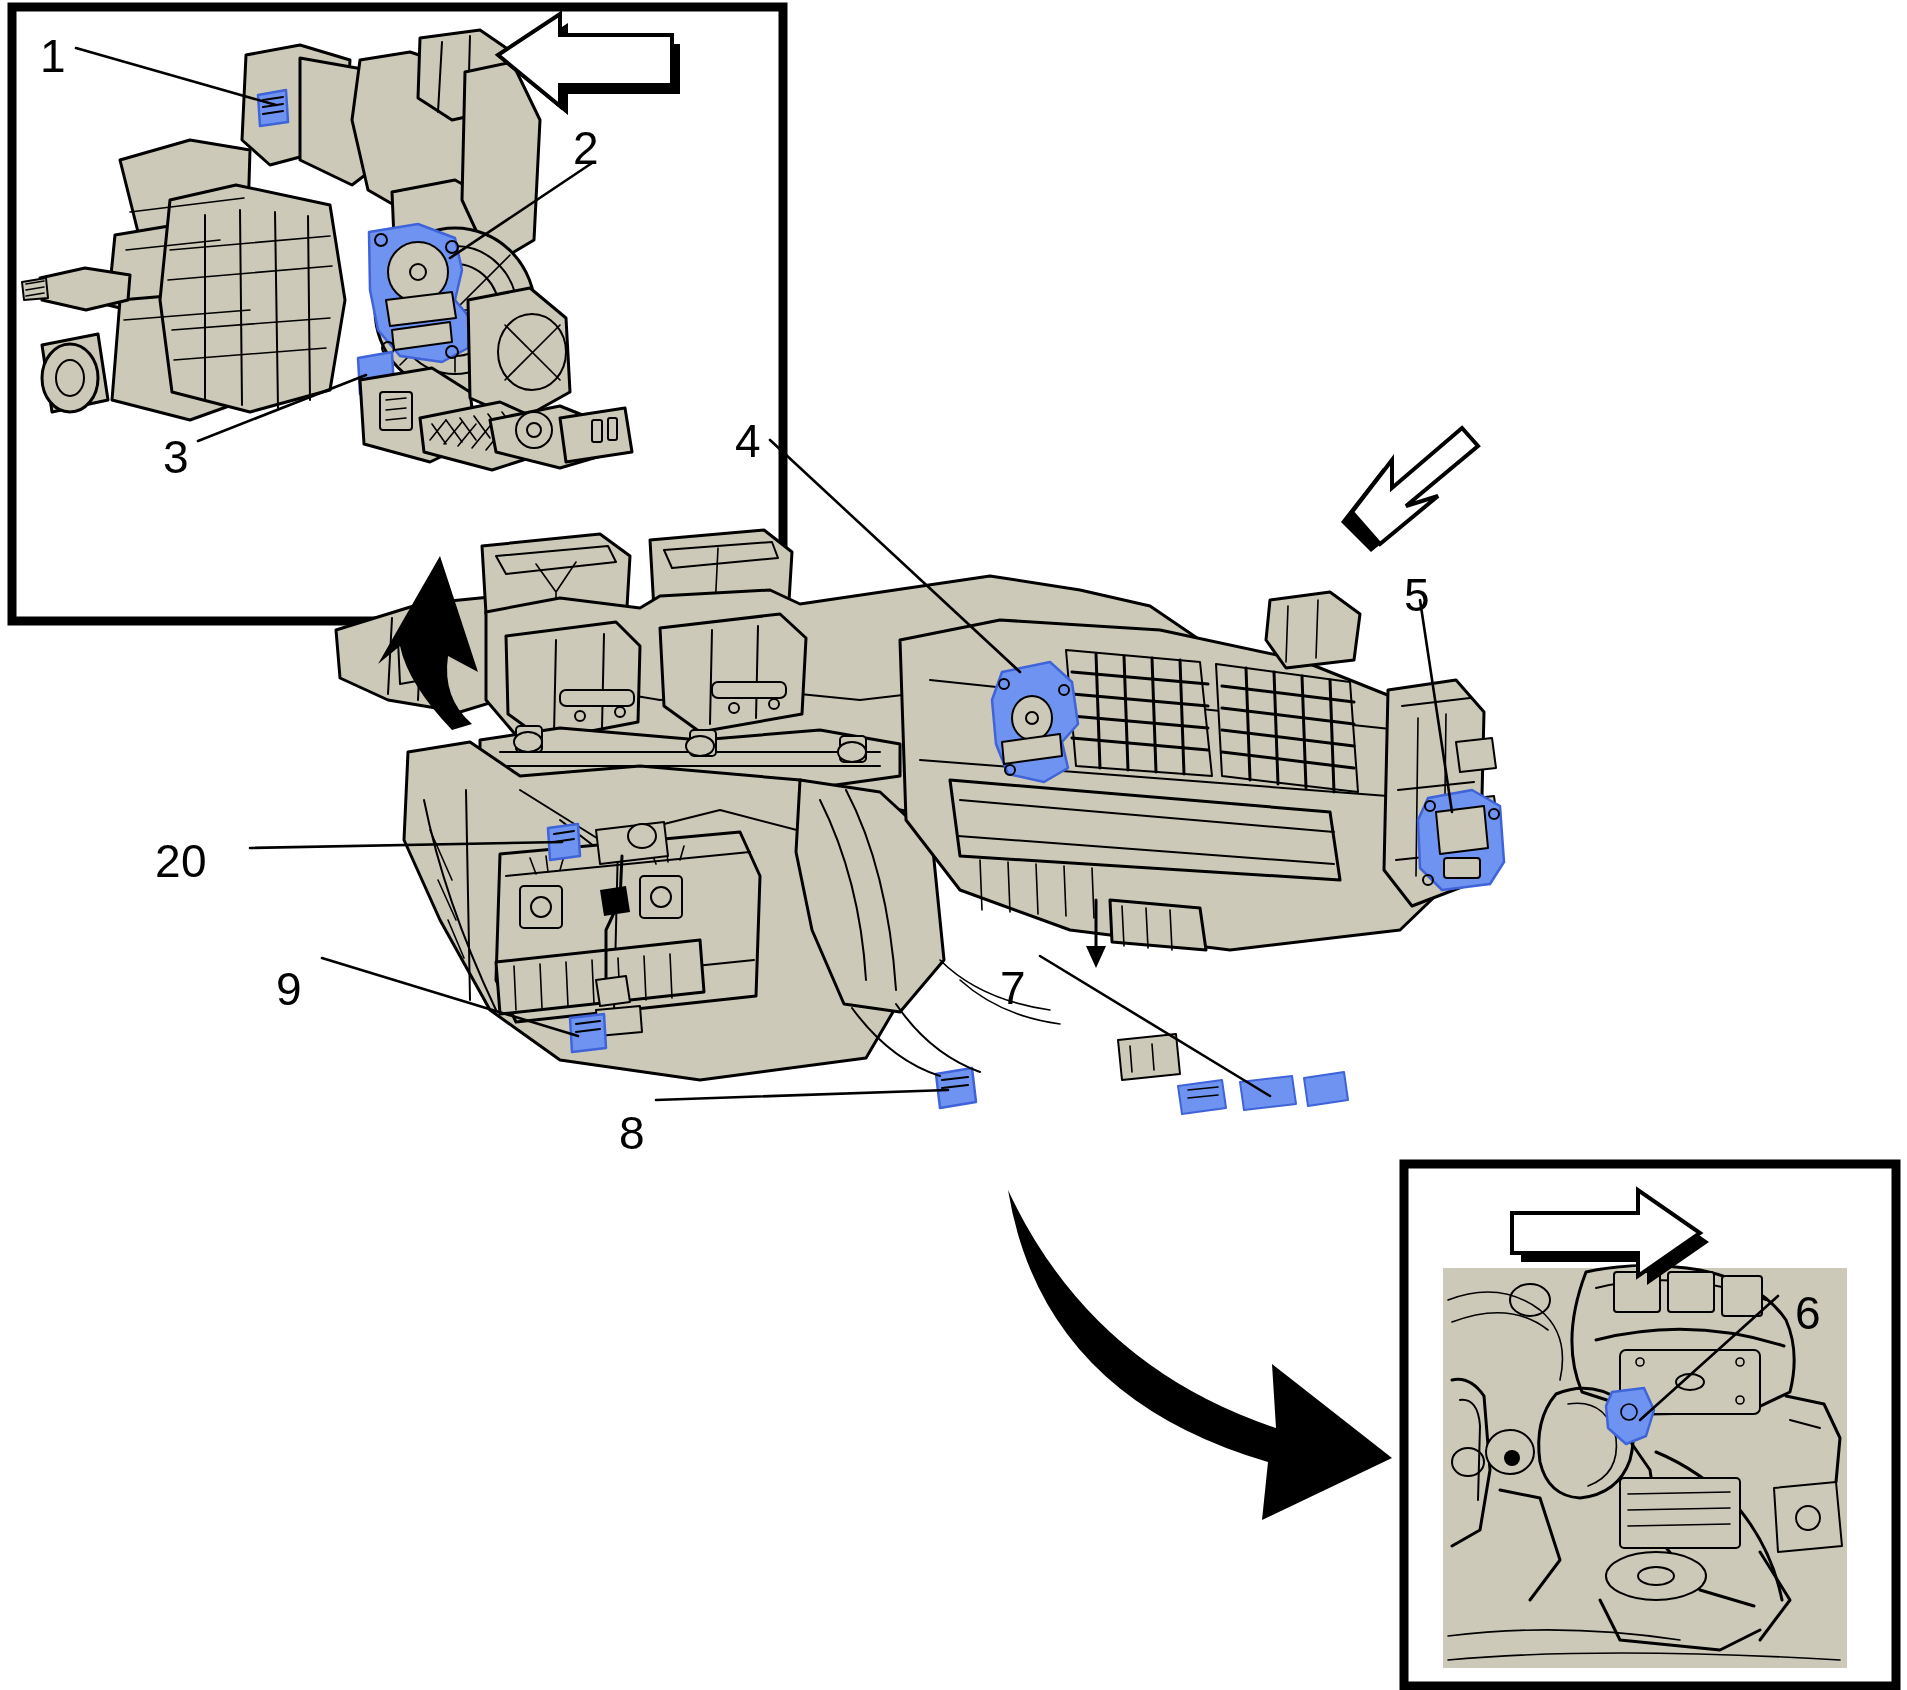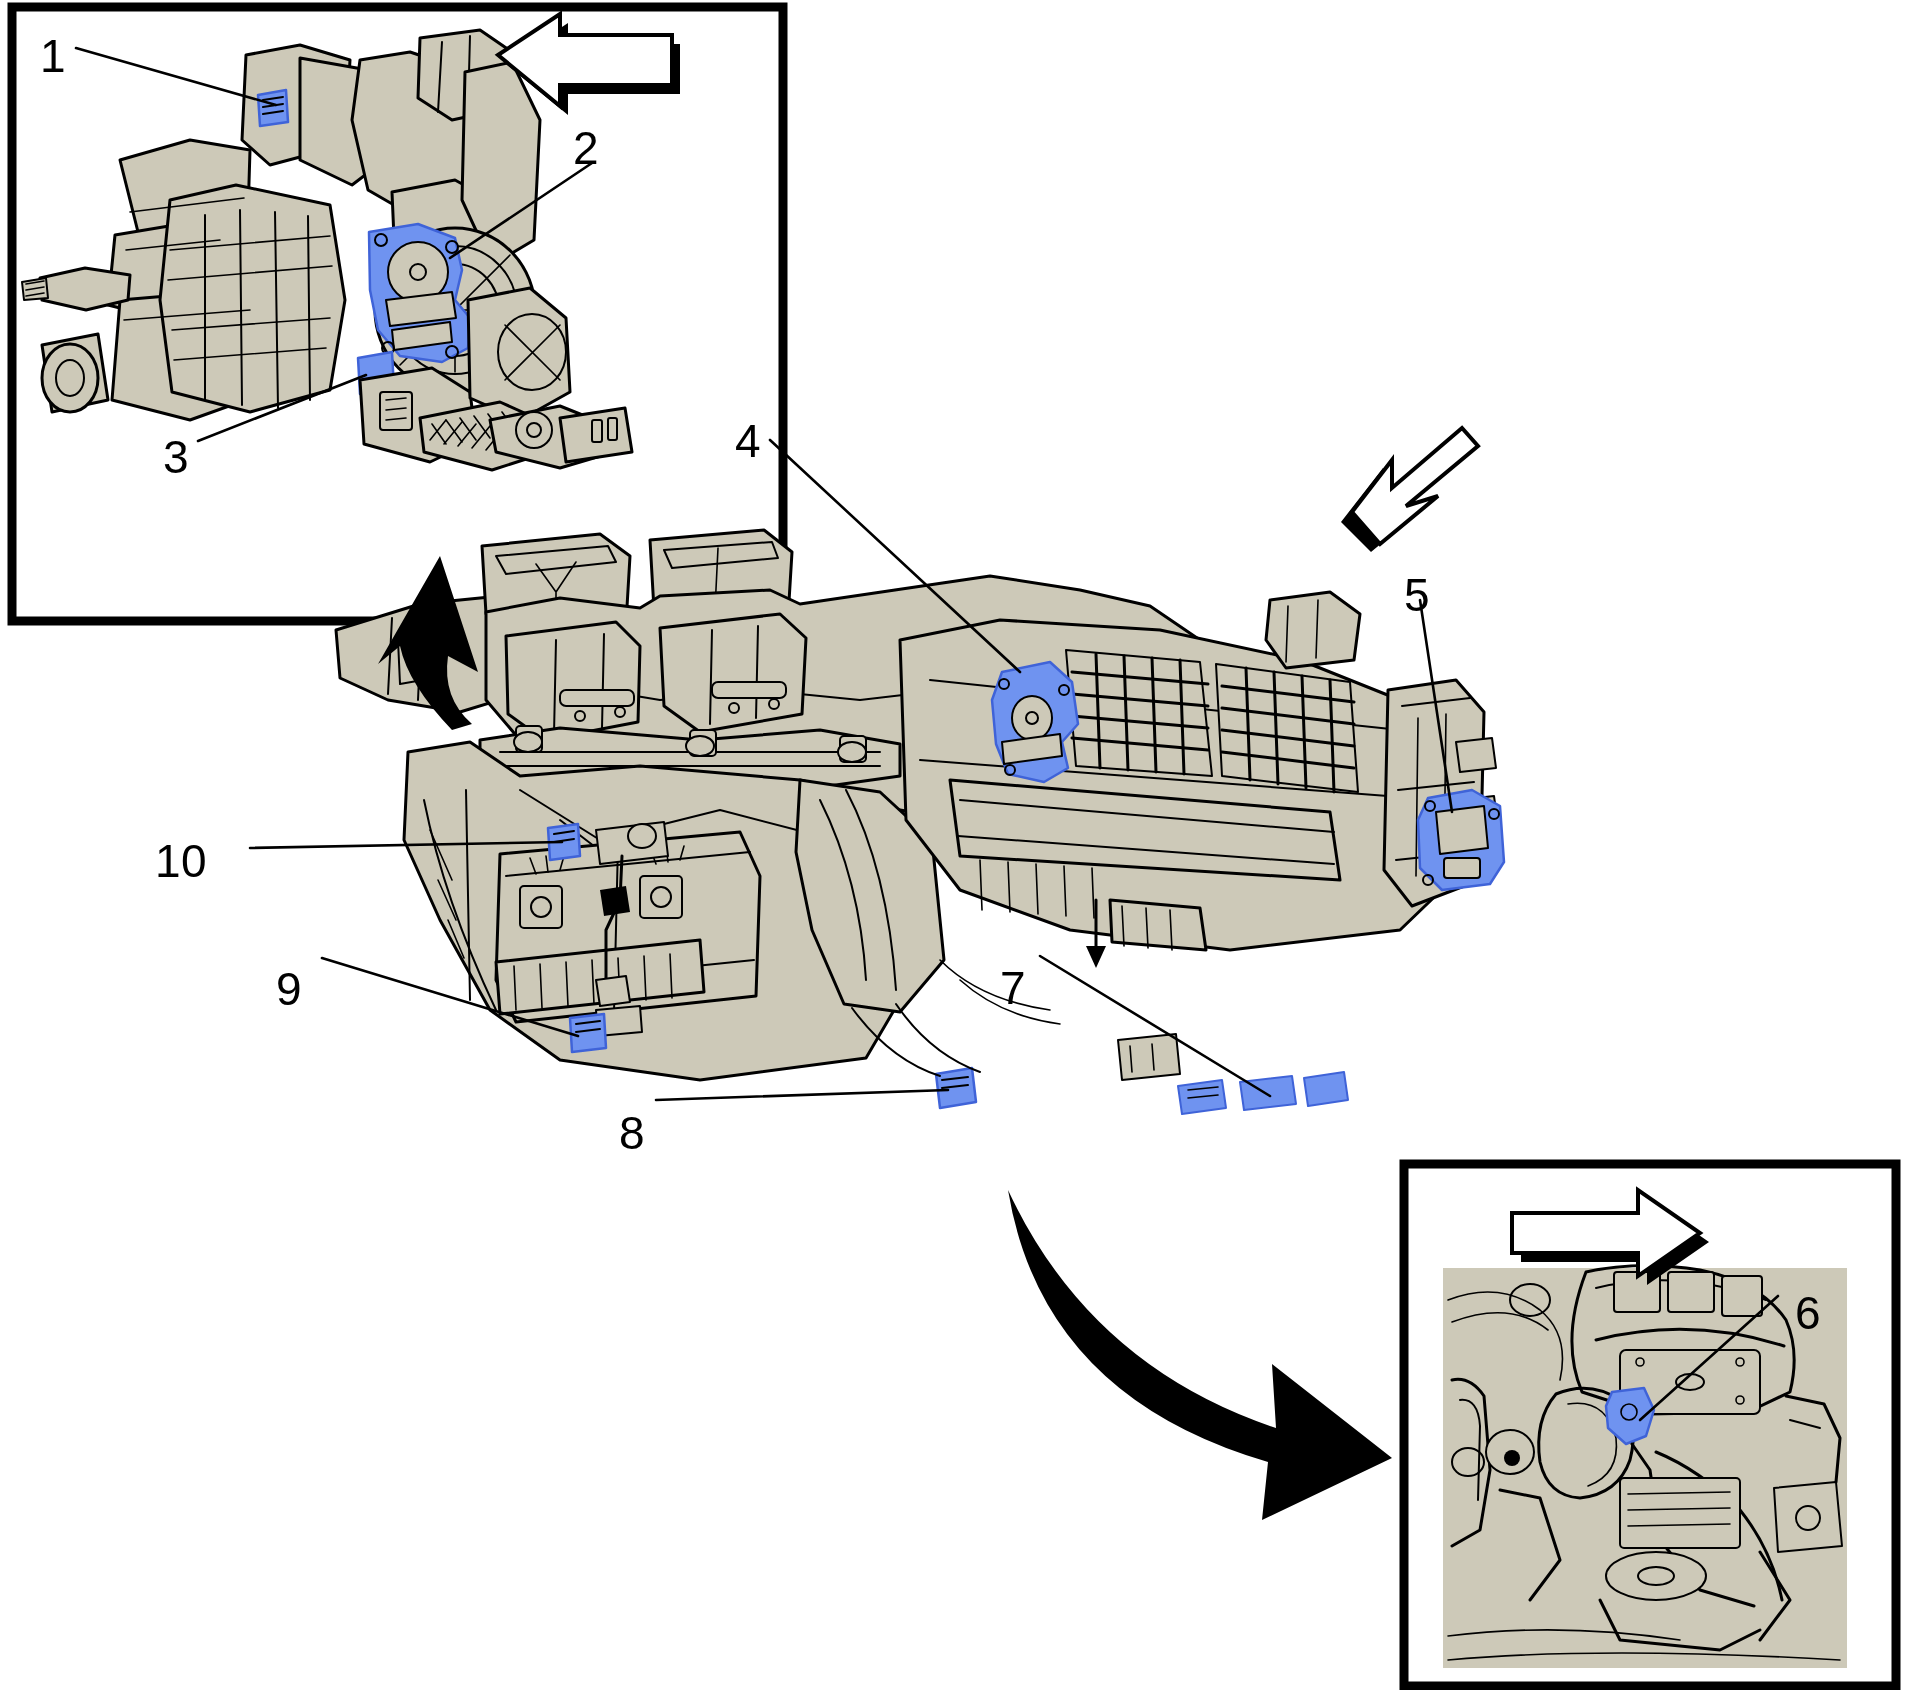--- a/index.html
+++ b/index.html
@@ -368,15 +368,15 @@
 
   <div class="callout-num" style="left:40px; top:33px;">1</div>
   <div class="callout-num" style="left:573px; top:125px;">2</div>
   <div class="callout-num" style="left:163px; top:434px;">3</div>
   <div class="callout-num" style="left:735px; top:418px;">4</div>
   <div class="callout-num" style="left:1404px; top:572px;">5</div>
   <div class="callout-num" style="left:1795px; top:1290px;">6</div>
   <div class="callout-num" style="left:1000px; top:965px;">7</div>
   <div class="callout-num" style="left:619px; top:1110px;">8</div>
   <div class="callout-num" style="left:276px; top:966px;">9</div>
-  <div class="callout-num" style="left:155px; top:838px;">10</div>
+  <div class="callout-num" style="left:155px; top:838px;">20</div>
 
 </div>
 
 </body></html>

